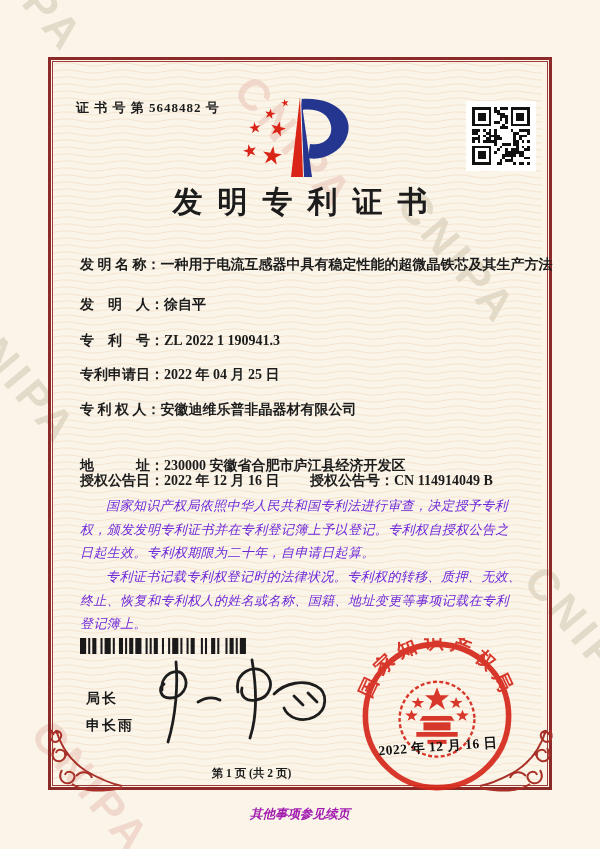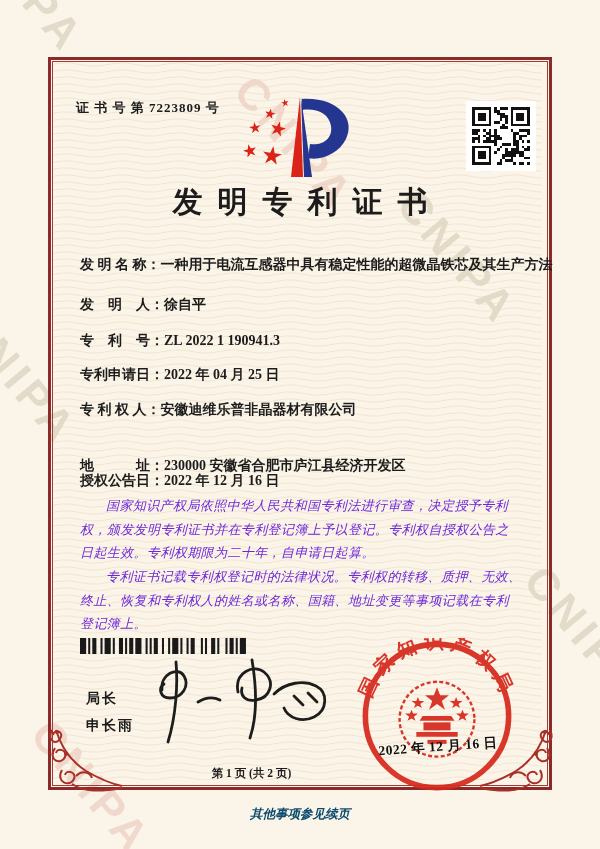--- a/index.html
+++ b/index.html
@@ -56,21 +56,21 @@
   .signature{position:absolute;left:132px;top:652px;z-index:4;}
   .seal{position:absolute;left:357px;top:638px;z-index:5;}
   .seal-date{position:absolute;left:362px;top:738px;width:152px;text-align:center;
     font-size:13.5px;font-weight:700;transform:rotate(-4deg);z-index:6;
     letter-spacing:.5px;color:#111;}
 
   
   .page-indicator{position:absolute;left:48px;top:766px;width:407px;text-align:center;
     font-size:11.5px;font-weight:600;z-index:3;}
   .cont-note{position:absolute;left:0;top:806px;width:600px;text-align:center;
-    font-size:12.5px;font-style:italic;font-weight:600;z-index:3;color:#0c4a6e;}
+    font-size:12.5px;font-style:italic;font-weight:600;z-index:3;color:#a21caf;}
 
   .flourish{position:absolute;z-index:4;}
   .flourish.left{left:42px;top:728px;}
   .flourish.right{left:478px;top:728px;transform:scaleX(-1);}
 </style>
 </head>
 <body>
 
 <div class="stage">
 
@@ -112,21 +112,21 @@
       <path d="M13,20 C5,32 19,38 23,29 C26,22 15,19 14,25"></path>
       <path d="M20,42 C13,54 28,60 32,51 C35,44 24,41 23,47"></path>
       <path d="M30,56 C42,64 58,64 80,60"></path>
       <path d="M14,2 C20,22 30,34 44,43 C56,50 66,55 80,58"></path>
       <path d="M34,48 C40,42 48,44 50,50"></path>
     </g>
     <circle cx="15" cy="4" r="2" fill="#a83028"></circle>
     <circle cx="24" cy="26" r="2" fill="#a83028"></circle>
   </svg>
 
-  <div class="certno">证 书 号 第 7223809 号</div>
+  <div class="certno">证 书 号 第 5648482 号</div>
 
   <svg class="logo" width="132" height="88" viewBox="0 0 132 88">
     <defs>
       <path id="star" d="M0,-1 L0.224,-0.309 0.951,-0.309 0.363,0.118 0.588,0.809 0,0.382 -0.588,0.809 -0.363,0.118 -0.951,-0.309 -0.224,-0.309 Z" fill="#da2418"></path>
     </defs>
 
     <path d="M62,4 L53,84 L65,84 Z" fill="#da2418"></path>
     <path d="M63,4 L66,84 L74,84 Z" fill="#24368f"></path>
 
     <path d="M64,6 C100,4 118,26 108,46 C101,60 84,68 70,65 L72,51 C84,53 95,46 93,33 C91,20 78,15 64,17 Z" fill="#24368f"></path>
@@ -286,20 +286,21 @@
       <span class="f-label">专利申请日：</span><span class="f-value">2022 年 04 月 25 日</span>
     </div>
     <div class="frow" style="top:401px;">
       <span class="f-label">专 利 权 人：</span><span class="f-value">安徽迪维乐普非晶器材有限公司</span>
     </div>
     <div class="frow" style="top:437px;margin-top:20px;">
       <span class="f-label">地　　　址：</span><span class="f-value">230000 安徽省合肥市庐江县经济开发区</span>
     </div>
     <div class="frow" style="top:472px;">
       <span class="f-label">授权公告日：</span><span class="f-value">2022 年 12 月 16 日</span>
+      <span class="pair2"><span class="f-label">授权公告号：</span><span class="f-value">CN 114914049 B</span></span>
     </div>
   </div>
 
   <div class="paras">
     <p>国家知识产权局依照中华人民共和国专利法进行审查，决定授予专利权，颁发发明专利证书并在专利登记簿上予以登记。专利权自授权公告之日起生效。专利权期限为二十年，自申请日起算。</p>
     <p>专利证书记载专利权登记时的法律状况。专利权的转移、质押、无效、终止、恢复和专利权人的姓名或名称、国籍、地址变更等事项记载在专利登记簿上。</p>
   </div>
 
   <div class="barcode">
     <svg id="bc-svg" width="168" height="16" preserveAspectRatio="none" viewBox="0 0 82 16">

